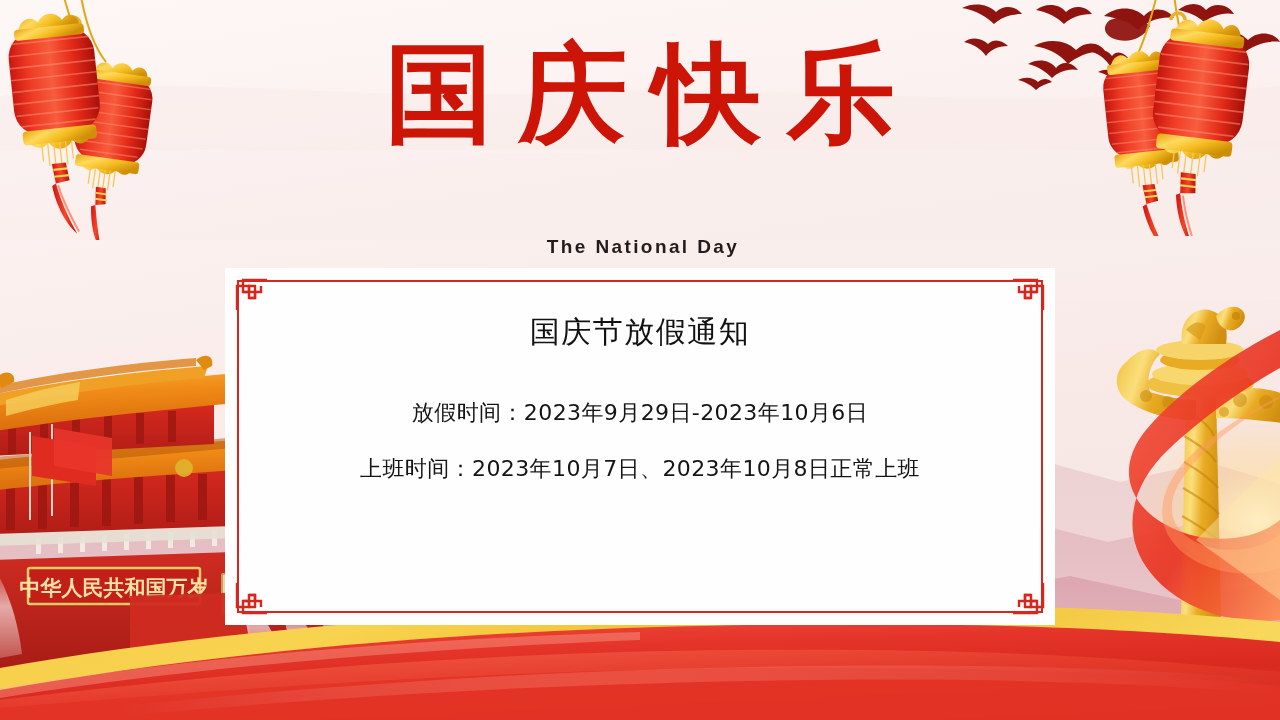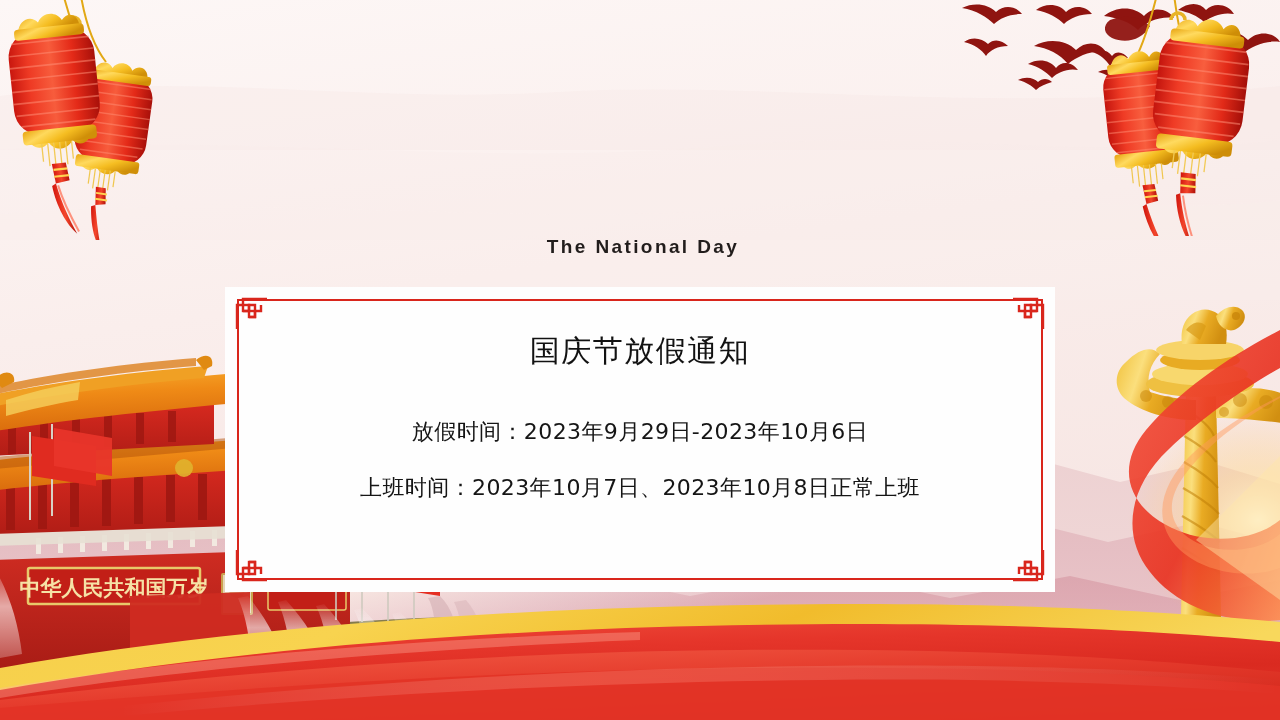--- a/index.html
+++ b/index.html
@@ -37,21 +37,21 @@
     -webkit-background-clip:text; background-clip:text;
     text-shadow:0 0 0 rgba(0,0,0,0);
   }
   .sub-title {
     position:absolute; left:3px; top:236px; width:1280px; text-align:center; z-index:6;
     font-size:19px; font-weight:bold; letter-spacing:2.4px; color:#221d1c;
   }
 
   
   .card {
-    position:absolute; left:225px; top:287px; width:830px; height:305px;
+    position:absolute; left:225px; top:268px; width:830px; height:357px;
     background:#fefefe; z-index:7;
   }
   .card-border { position:absolute; left:12px; top:12px; right:12px; bottom:12px;
                  border:2px solid #d9261c; }
   .corner { position:absolute; width:40px; height:40px; }
   .corner svg { display:block; }
   .c-tl { left:4px;  top:4px; }
   .c-tr { right:4px; top:4px;  transform:scaleX(-1); }
   .c-bl { left:4px;  bottom:4px; transform:scaleY(-1); }
   .c-br { right:4px; bottom:4px; transform:scale(-1,-1); }
@@ -371,20 +371,23 @@
                C988,18 976,10 962,8 Z"></path>
       <path d="M1092,52 C1100,48 1108,50 1112,56 C1116,50 1124,52 1128,58 C1120,58 1114,60 1110,66
                C1106,60 1100,54 1092,52 Z"></path>
       <path d="M1098,72 C1106,68 1112,70 1116,74 C1120,70 1126,70 1130,74 C1124,76 1120,78 1116,82
                C1112,78 1106,74 1098,72 Z"></path>
       <path d="M1018,80 C1026,76 1034,78 1038,82 C1042,78 1048,78 1052,82 C1046,84 1040,86 1036,90
                C1032,86 1026,82 1018,80 Z"></path>
     </g>
   </svg>
 
+  <div class="title-wrap">
+    <div class="main-title">国庆快乐</div>
+  </div>
   <div class="sub-title">The National Day</div>
 
   <div class="card">
     <div class="card-border"></div>
 
     <div class="corner c-tl">
       <svg width="40" height="40" viewBox="0 0 40 40" fill="none" stroke="#d9261c" stroke-width="2.4">
         <path d="M8,38 L8,14 L14,14 L14,8 L38,8"></path>
         <path d="M14,20 L20,20 L20,14 L26,14 L26,20 L32,20 L32,14"></path>
         <path d="M20,26 L26,26 L26,20"></path>

